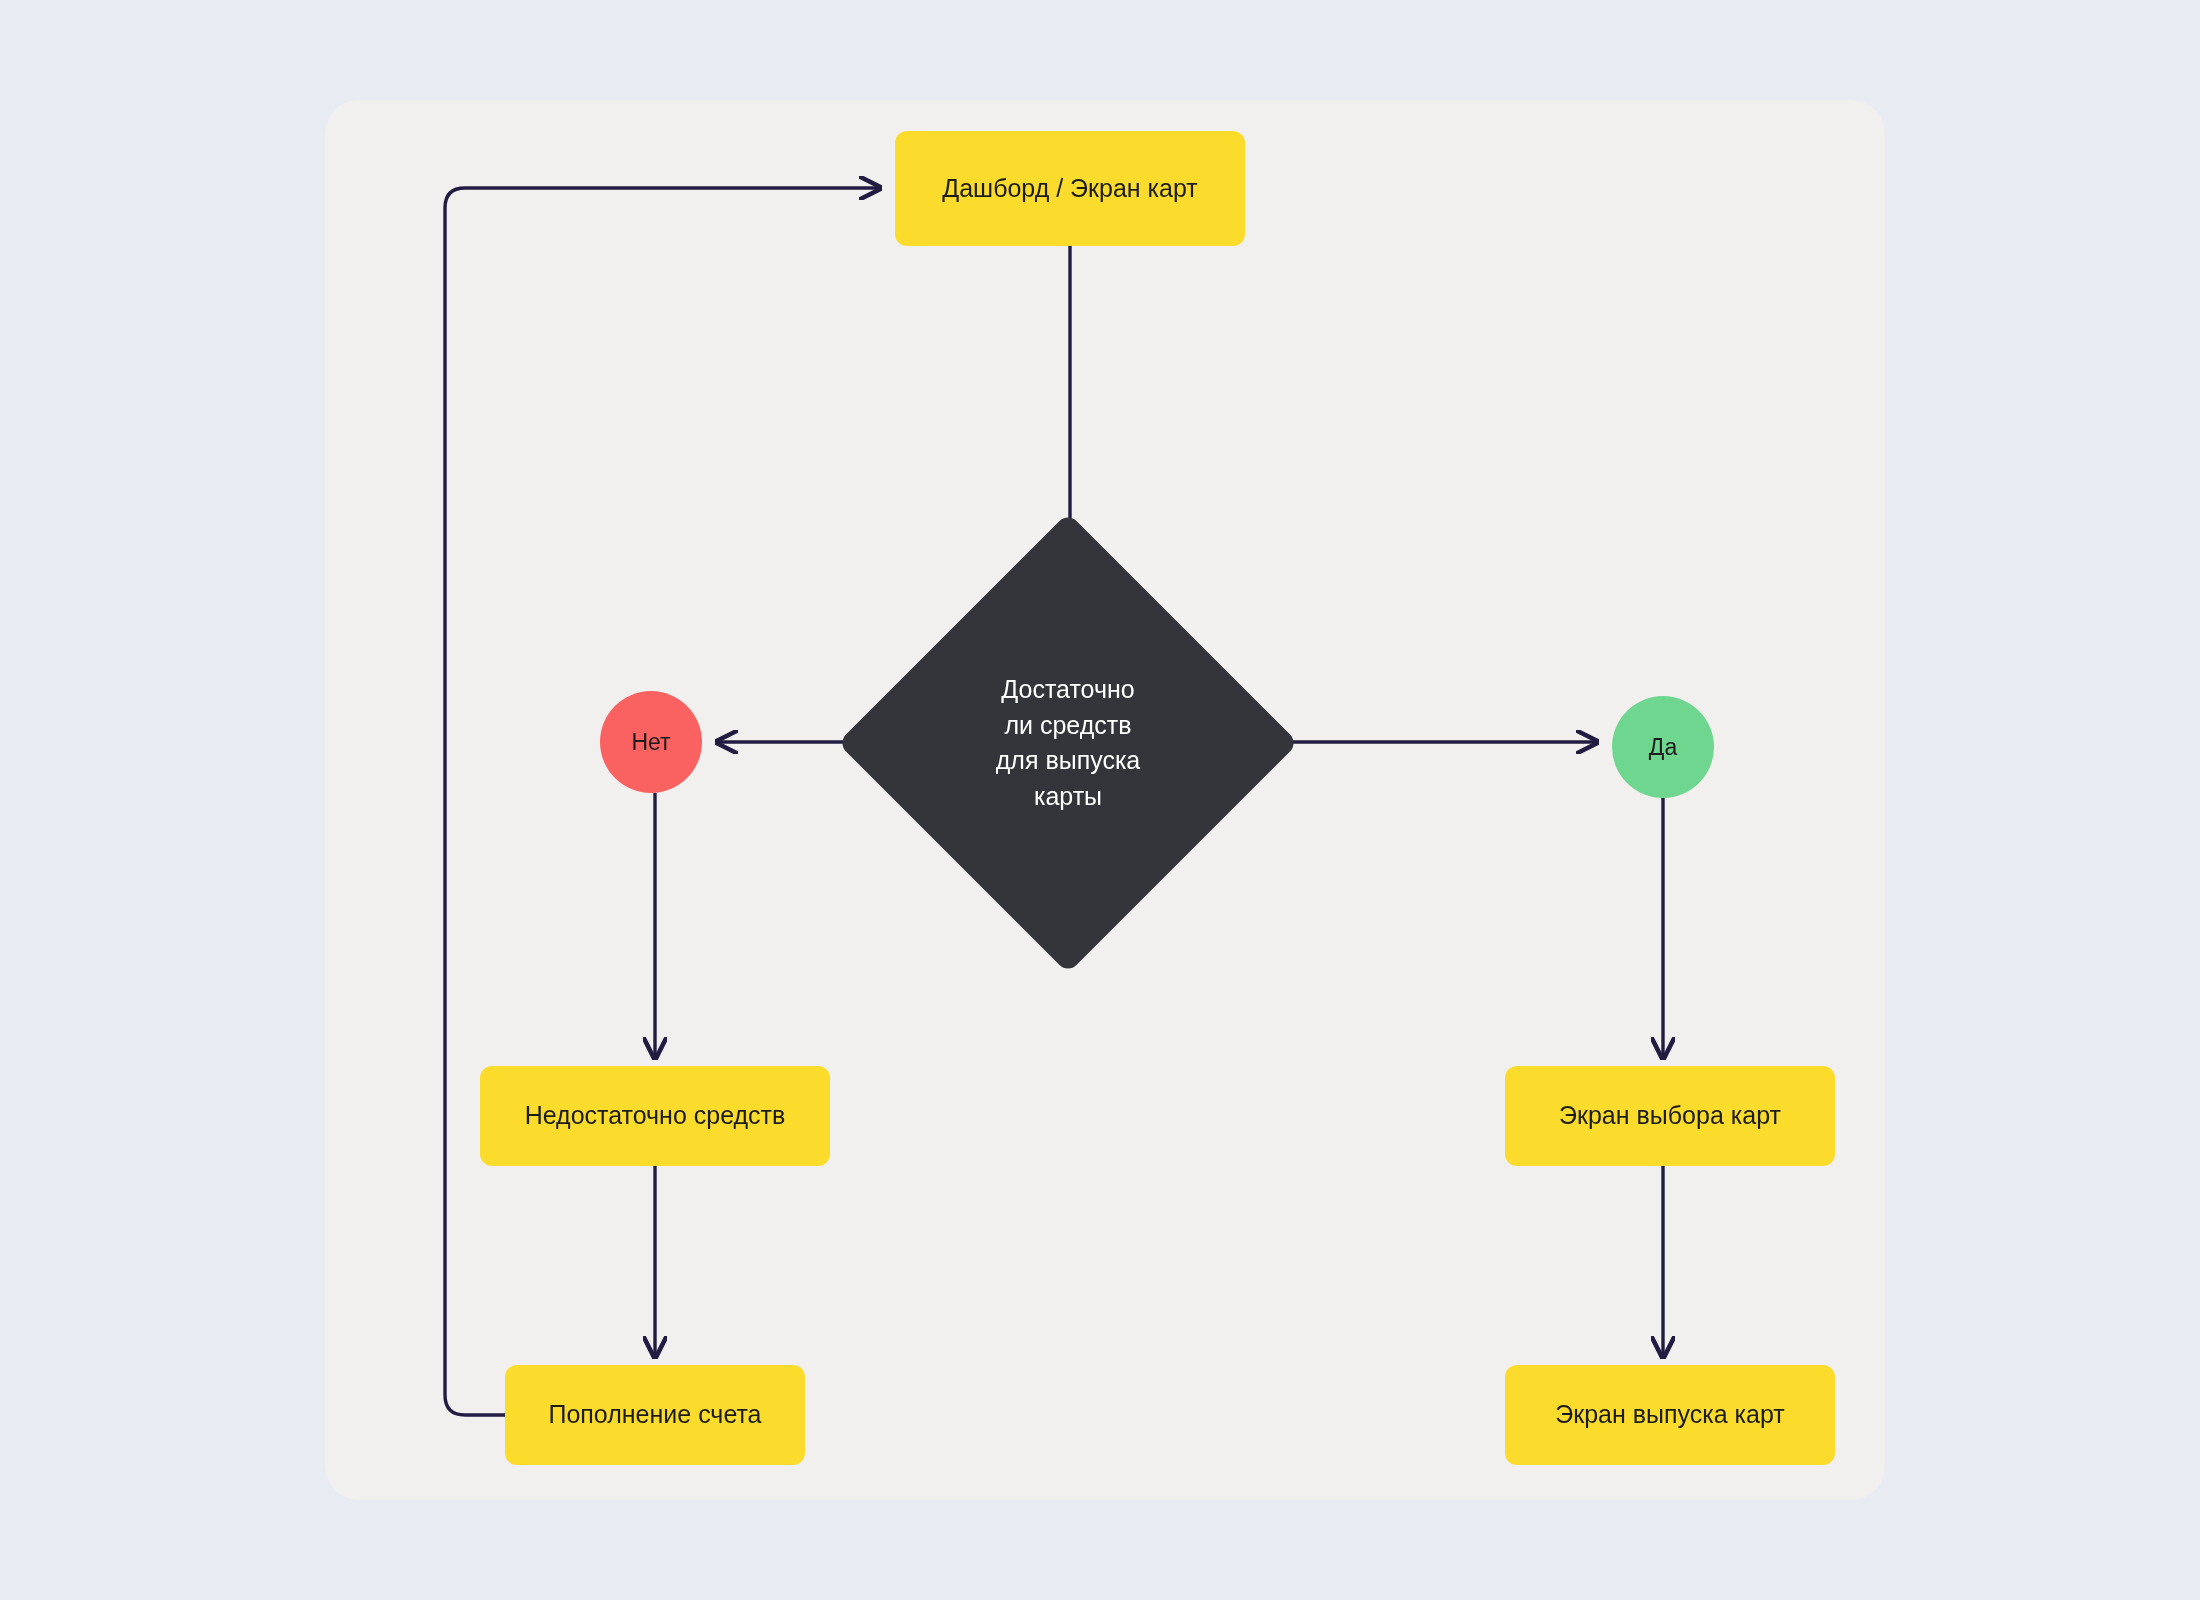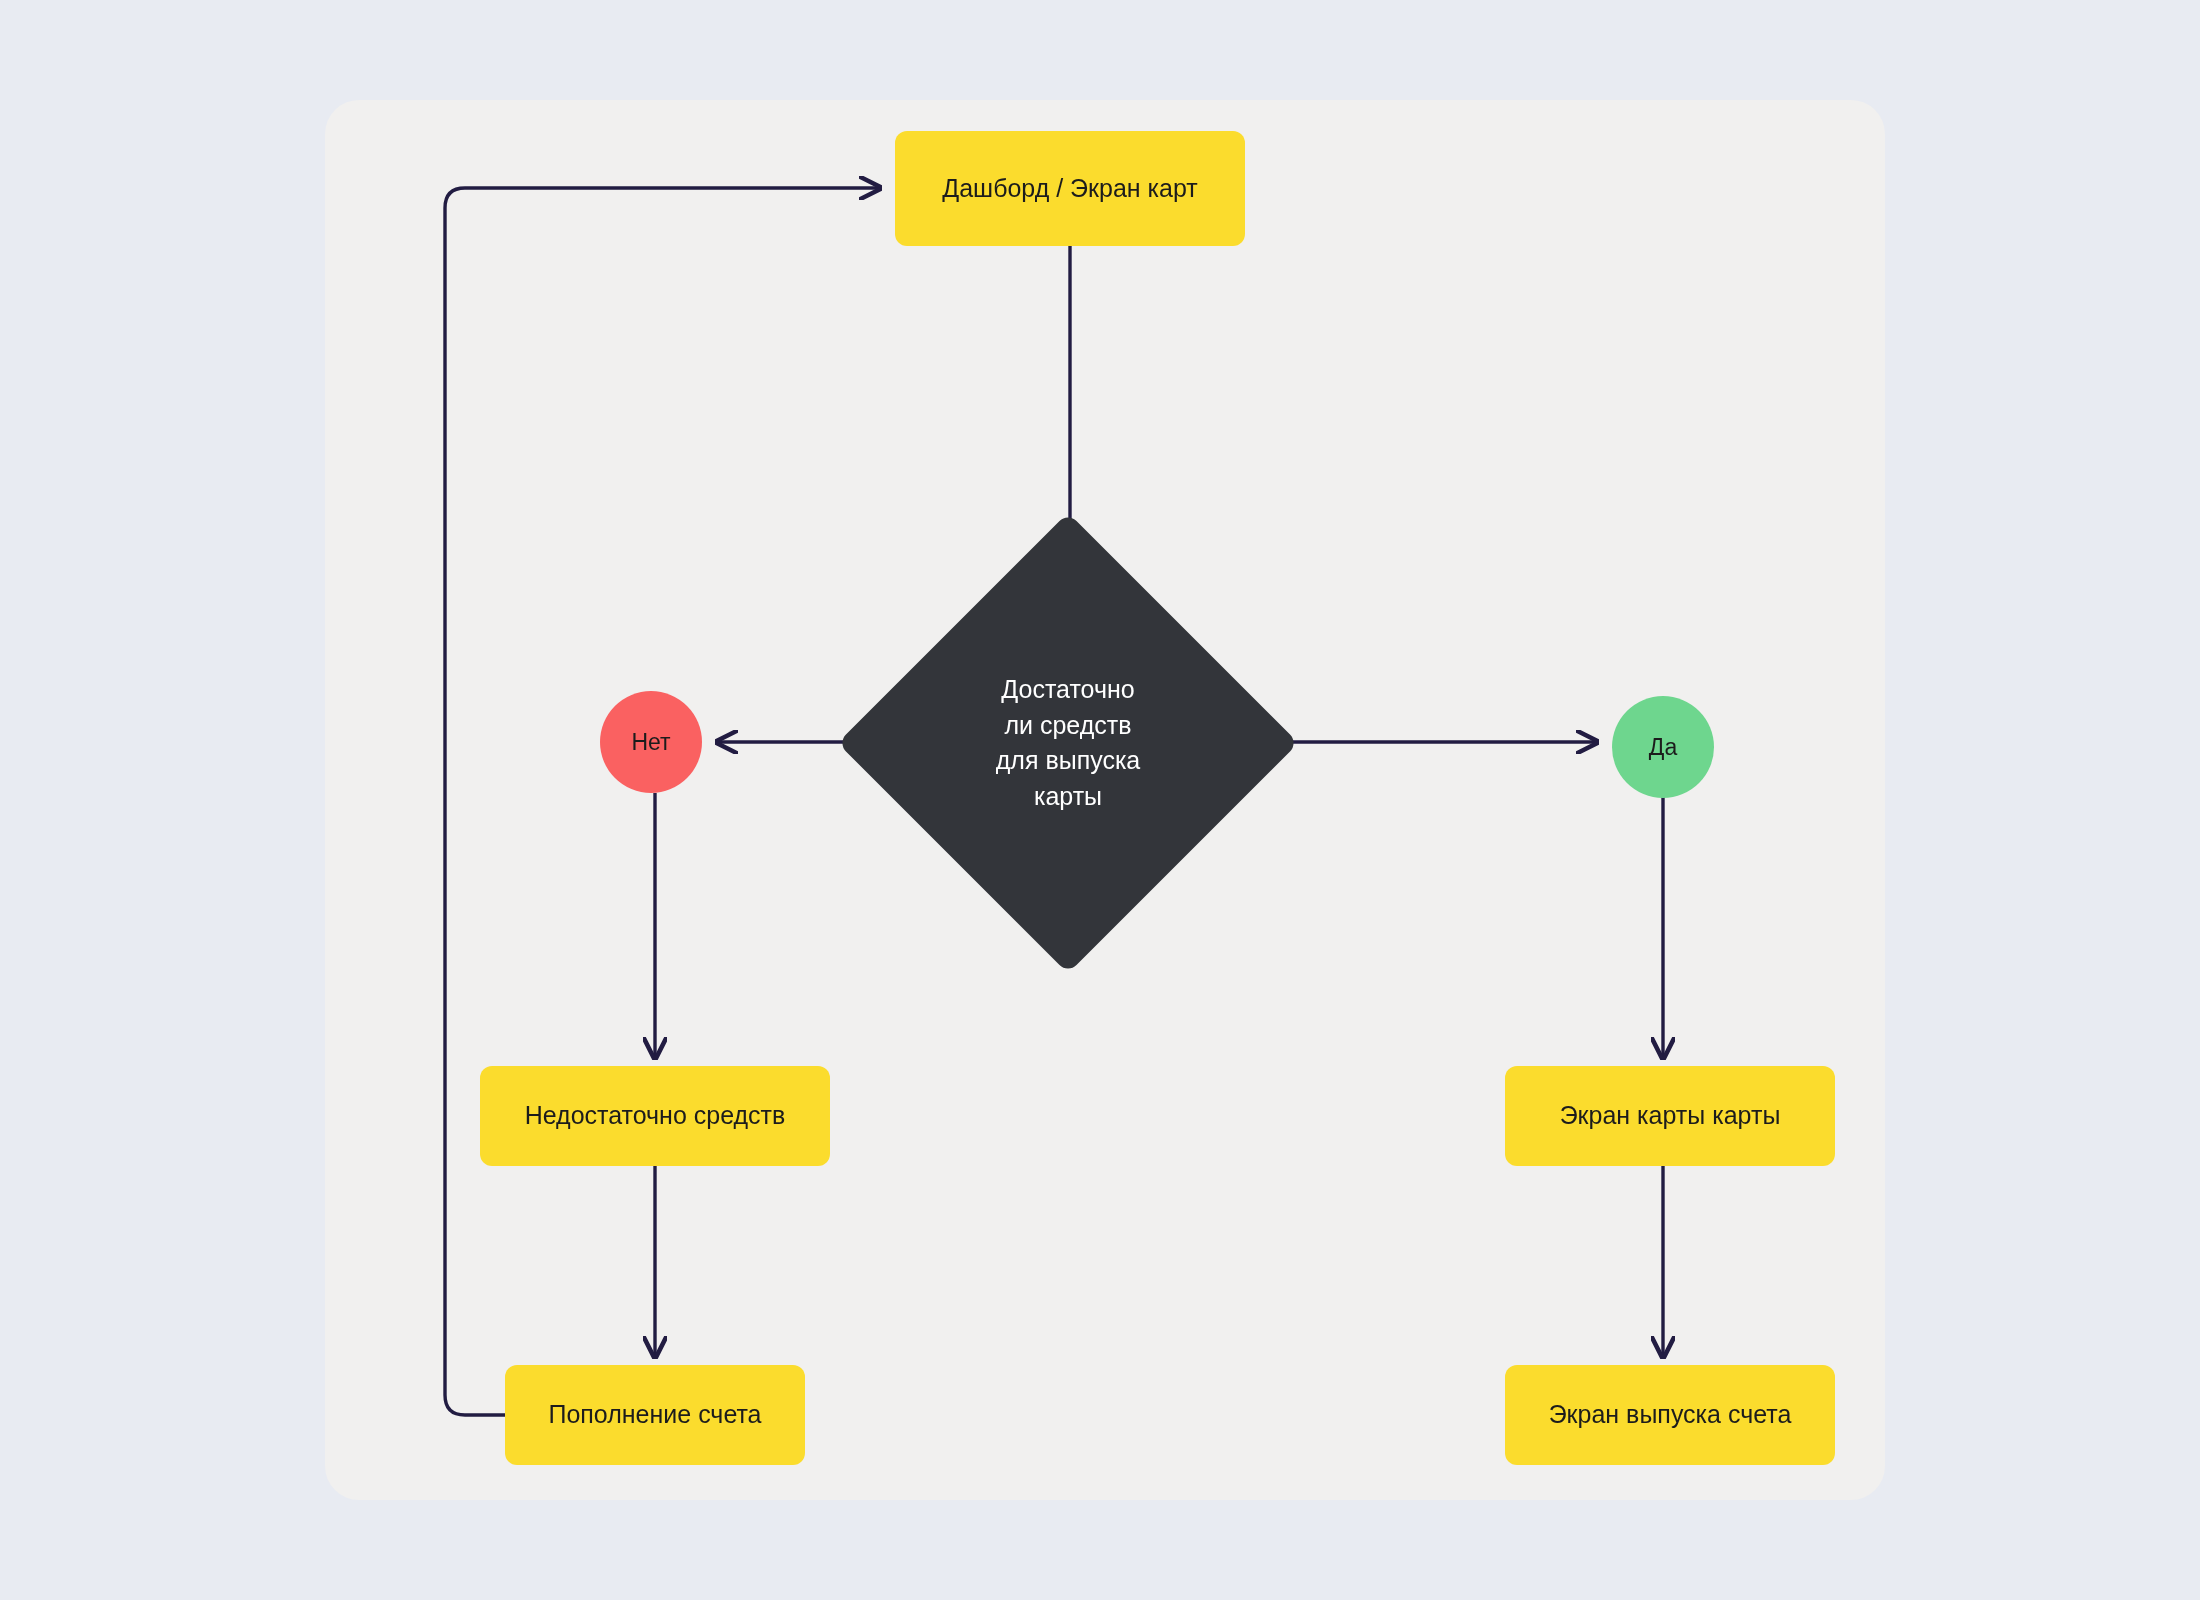--- a/index.html
+++ b/index.html
@@ -153,20 +153,20 @@
 
   <div class="node node-box" id="node-insufficient">
     <span>Недостаточно средств</span>
   </div>
 
   <div class="node node-box" id="node-topup">
     <span>Пополнение счета</span>
   </div>
 
   <div class="node node-box" id="node-card-select">
-    <span>Экран карты карты</span>
+    <span>Экран выбора карт</span>
   </div>
 
   <div class="node node-box" id="node-card-issue">
-    <span>Экран выпуска счета</span>
+    <span>Экран выпуска карт</span>
   </div>
 
 </div>
 
 </body></html>

